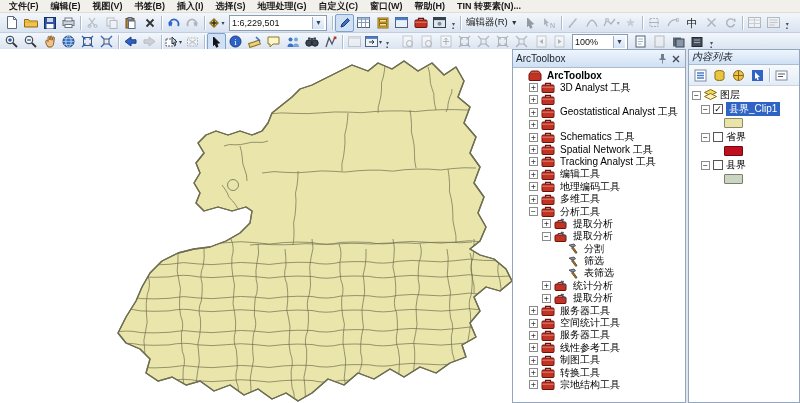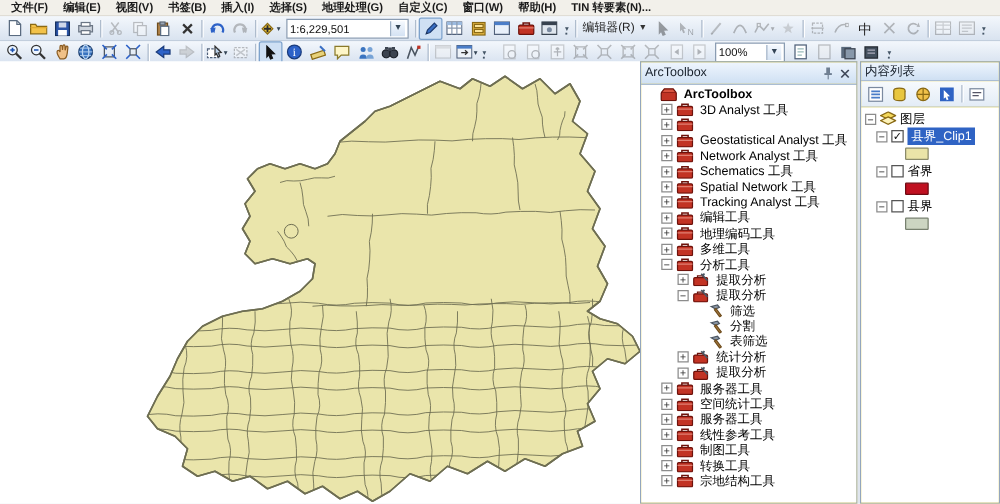--- a/index.html
+++ b/index.html
@@ -20,21 +20,21 @@
   .combo .cval{flex:1;overflow:hidden;white-space:nowrap;}
   .combo .carr{width:11px;height:12px;background:linear-gradient(#f5f9fe,#d4e2f3);border-left:1px solid #9db0c6;display:flex;align-items:center;justify-content:center;font-size:7px;color:#345;margin-left:2px;}
   .editor-label{font-size:9.5px;color:#222;padding:0 3px;white-space:nowrap;display:flex;align-items:center;}
   .editor-label .carr2{font-size:7px;color:#333;margin-left:3px;}
   .ovf{width:9px;height:16px;display:flex;flex-direction:column;align-items:center;justify-content:flex-end;font-size:6px;color:#456;line-height:4px;padding-bottom:2px;}
   
   .main{position:absolute;top:49px;left:0;right:0;bottom:0;display:flex;}
   .map-area{width:512px;height:100%;background:#ffffff;position:relative;overflow:hidden;}
   .gapstrip{width:2px;background:#dfe5ee;}
   
-  .panel{background:#fde047;border:1px solid #93a6bd;display:flex;flex-direction:column;box-sizing:border-box;}
+  .panel{background:#701a75;border:1px solid #93a6bd;display:flex;flex-direction:column;box-sizing:border-box;}
   .toolbox-panel{width:174px;}
   .toc-panel{width:112px;}
   .panel-header{height:17px;background:linear-gradient(#eef5fd,#cfe0f3);border-bottom:1px solid #aabdd3;display:flex;align-items:center;font-size:10px;color:#17202b;padding:0 3px;flex:0 0 auto;}
   .panel-header .ptitle{flex:1;white-space:nowrap;overflow:hidden;}
   .phbtn{width:13px;height:13px;display:flex;align-items:center;justify-content:center;border-radius:2px;}
   .panel-body{flex:1;background:#fff;overflow:hidden;position:relative;}
   
   .tree{padding-top:1px;}
   .trow{display:flex;align-items:center;height:12.4px;font-size:10px;color:#000;white-space:nowrap;cursor:default;}
   .trow .lbl{padding:0 2px;}
@@ -717,21 +717,20 @@
             </div>
             <div class="trow" style="padding-left: 16px;">
               <span class="expander">+</span>
               <span class="ticon">
                 <svg width="14" height="11" viewBox="0 0 14 11">
                   <rect x="1" y="3" width="12" height="7.5" rx="1" fill="#c23324" stroke="#6d120b"></rect>
                   <path d="M4.5,3 v-1.6 h5 v1.6" fill="none" stroke="#6d120b" stroke-width="1.2"></path>
                   <path d="M1,5.2 h12" stroke="#e08072"></path>
                 </svg>
               </span>
-              <span class="lbl">Network Analyst 工具</span>
             </div>
             <div class="trow" style="padding-left: 16px;">
               <span class="expander">+</span>
               <span class="ticon">
                 <svg width="14" height="11" viewBox="0 0 14 11">
                   <rect x="1" y="3" width="12" height="7.5" rx="1" fill="#c23324" stroke="#6d120b"></rect>
                   <path d="M4.5,3 v-1.6 h5 v1.6" fill="none" stroke="#6d120b" stroke-width="1.2"></path>
                   <path d="M1,5.2 h12" stroke="#e08072"></path>
                 </svg>
               </span>
@@ -826,31 +825,31 @@
               <span class="lbl">提取分析</span>
             </div>
             <div class="trow" style="padding-left: 42px;">
               <span class="exp-spacer"></span>
               <span class="ticon">
                 <svg width="12" height="11" viewBox="0 0 12 11">
                   <path d="M2,2.2 L7,1 L8.5,2.8 L5.5,4.2 z" fill="#8d99a8" stroke="#4c5662"></path>
                   <path d="M5.8,3.8 L10,9.5 L8.8,10.4 L4.6,4.8 z" fill="#a97b3e" stroke="#6e4c1c"></path>
                 </svg>
               </span>
-              <span class="lbl">筛选</span>
+              <span class="lbl">分割</span>
             </div>
             <div class="trow" style="padding-left: 42px;">
               <span class="exp-spacer"></span>
               <span class="ticon">
                 <svg width="12" height="11" viewBox="0 0 12 11">
                   <path d="M2,2.2 L7,1 L8.5,2.8 L5.5,4.2 z" fill="#8d99a8" stroke="#4c5662"></path>
                   <path d="M5.8,3.8 L10,9.5 L8.8,10.4 L4.6,4.8 z" fill="#a97b3e" stroke="#6e4c1c"></path>
                 </svg>
               </span>
-              <span class="lbl">分割</span>
+              <span class="lbl">筛选</span>
             </div>
             <div class="trow" style="padding-left: 42px;">
               <span class="exp-spacer"></span>
               <span class="ticon">
                 <svg width="12" height="11" viewBox="0 0 12 11">
                   <path d="M2,2.2 L7,1 L8.5,2.8 L5.5,4.2 z" fill="#8d99a8" stroke="#4c5662"></path>
                   <path d="M5.8,3.8 L10,9.5 L8.8,10.4 L4.6,4.8 z" fill="#a97b3e" stroke="#6e4c1c"></path>
                 </svg>
               </span>
               <span class="lbl">表筛选</span>
@@ -952,21 +951,21 @@
                   <path d="M1,5.2 h12" stroke="#e08072"></path>
                 </svg>
               </span>
               <span class="lbl">宗地结构工具</span>
             </div>
           </div>
       </div>
     </div>
     <div class="gapstrip"></div>
     <div class="panel toc-panel">
-      <div class="panel-header" style="height:14px;">
+      <div class="panel-header" style="height:14px;font-style:italic;">
         <span class="ptitle">内容列表</span>
       </div>
       <div class="toc-toolbar" id="toc-toolbar">
           <span class="tbtn">
             <svg width="13" height="13" viewBox="0 0 13 13">
               <rect x="1" y="1" width="11" height="11" fill="#fff" stroke="#7b8aa0"></rect>
               <path d="M3,4 h7 M3,6.5 h7 M3,9 h7" stroke="#4a7dc8" stroke-width="1.4"></path>
             </svg>
           </span>
           <span class="tbtn">

